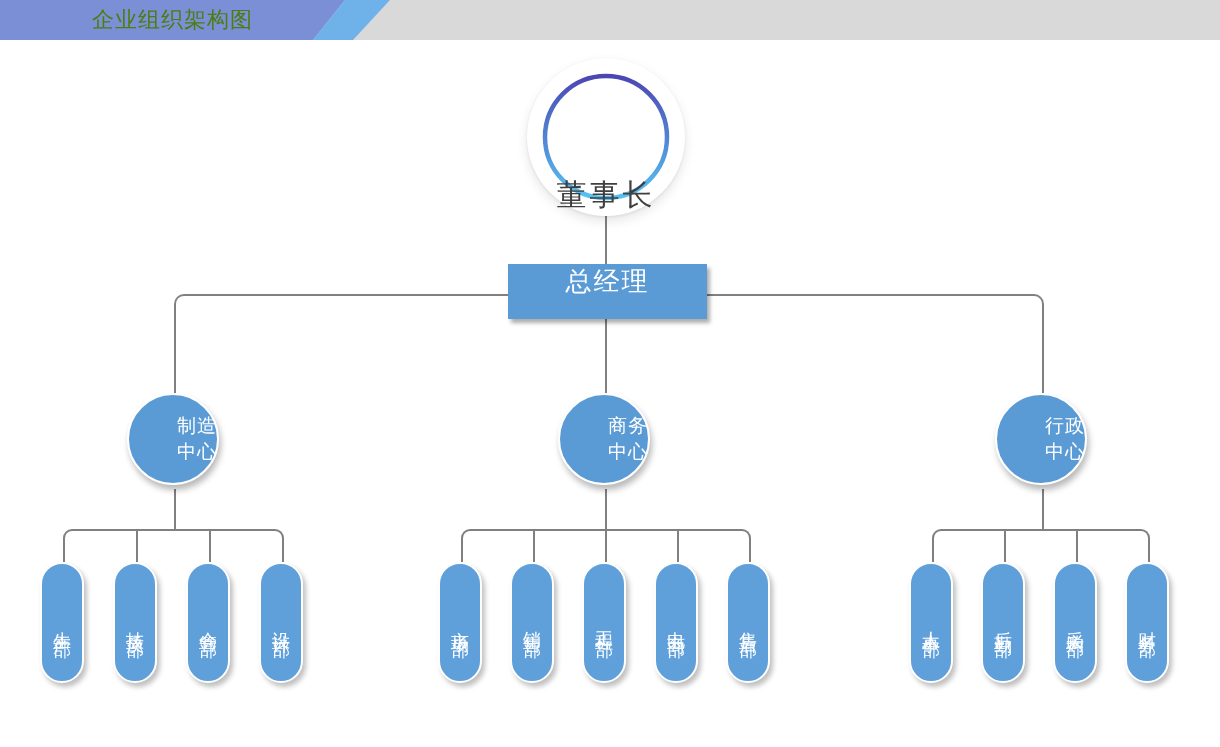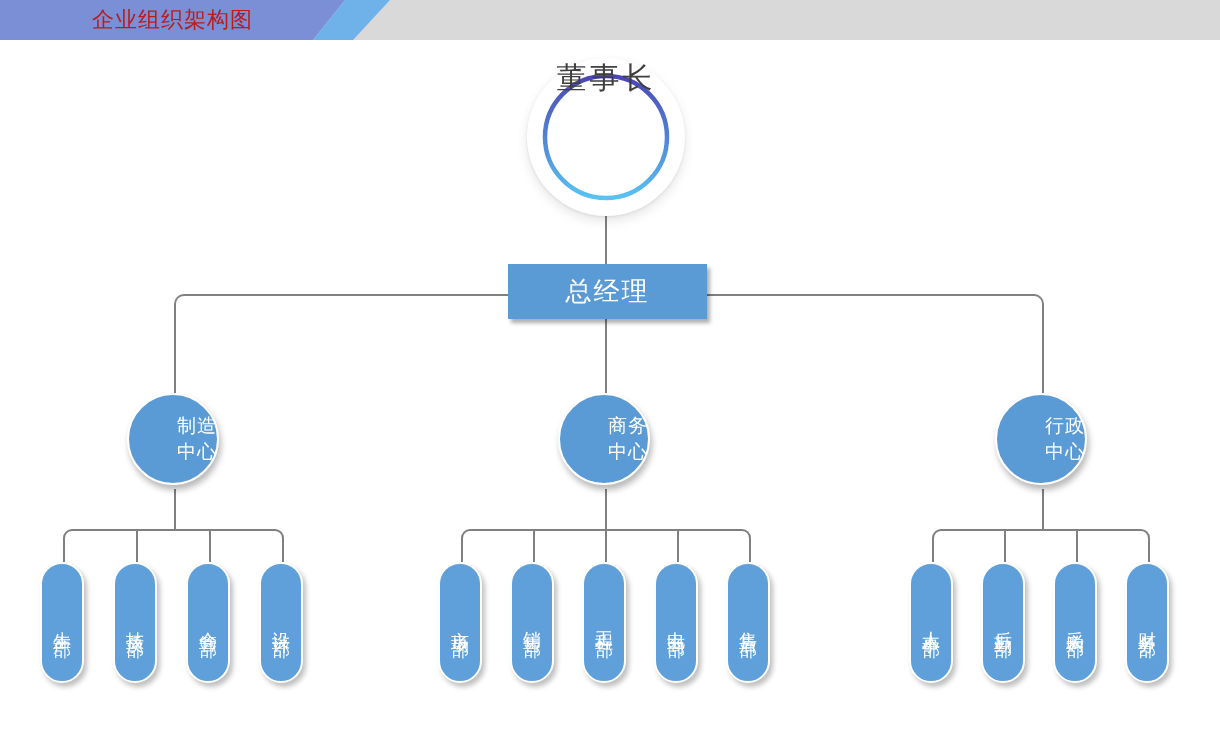--- a/index.html
+++ b/index.html
@@ -9,42 +9,42 @@
     font-family:"Liberation Sans","DejaVu Sans",sans-serif; overflow:hidden;
   }
 
   
   .header { position:absolute; left:0; top:0; width:1220px; height:40px; background:#D9D9D9; }
   .hdr-accent { position:absolute; left:0; top:0; width:100%; height:100%;
     background:#7B8FD6; clip-path:polygon(0 0, 345px 0, 313px 100%, 0 100%); }
   .hdr-stripe { position:absolute; left:0; top:0; width:100%; height:100%;
     background:#6FB2EA; clip-path:polygon(345px 0, 390px 0, 353px 100%, 313px 100%); }
   .hdr-title { position:absolute; left:0; top:0; width:345px; height:29px; line-height:40px;
-    text-align:center; color:#b91c1c; font-size:22px; letter-spacing:1px; }
+    text-align:center; color:#4d7c0f; font-size:22px; letter-spacing:1px; }
 
   
   .vline { position:absolute; width:2px; background:#808080; z-index:1; }
   .bracket { position:absolute; border:2px solid #808080; border-bottom:none;
     border-radius:10px 10px 0 0; z-index:1; }
   .bus { position:absolute; border:2px solid #808080; border-bottom:none;
     border-radius:9px 9px 0 0; z-index:1; }
 
   
   .chairman-outer { position:absolute; left:527px; top:58px; width:158px; height:158px;
     background:#ffffff; border-radius:50%;
     box-shadow:0 5px 12px rgba(0,0,0,0.10), 0 1px 3px rgba(0,0,0,0.08);
-    display:flex; align-items:flex-start; justify-content:center; z-index:2; }
+    display:flex; align-items:flex-end; justify-content:center; z-index:2; }
   .chairman-ring { position:absolute; left:13px; top:13px; }
   .chairman-label { position:relative; color:#3F3F3F; font-size:30px; letter-spacing:3px;
     font-weight:500; }
 
   
   .manager-box { position:absolute; left:508px; top:264px; width:199px; height:55px;
     background:#5B9BD5; box-shadow:3px 4px 4px rgba(0,0,0,0.32);
-    display:flex; align-items:center; justify-content:center; z-index:3; }
+    display:flex; justify-content:center; z-index:3; }
   .manager-box span { color:#ffffff; font-size:26px; letter-spacing:2px; }
 
   
   .center-circle { position:absolute; width:92px; height:92px; border-radius:50%;
     background:#5B9BD5; border:2px solid #ffffff;
     box-shadow:2px 5px 6px rgba(0,0,0,0.28);
     display:flex; align-items:center; justify-content:center; z-index:2; }
   .center-circle span { color:#ffffff; font-size:19px; letter-spacing:1px;margin-left:48px; }
 
   

